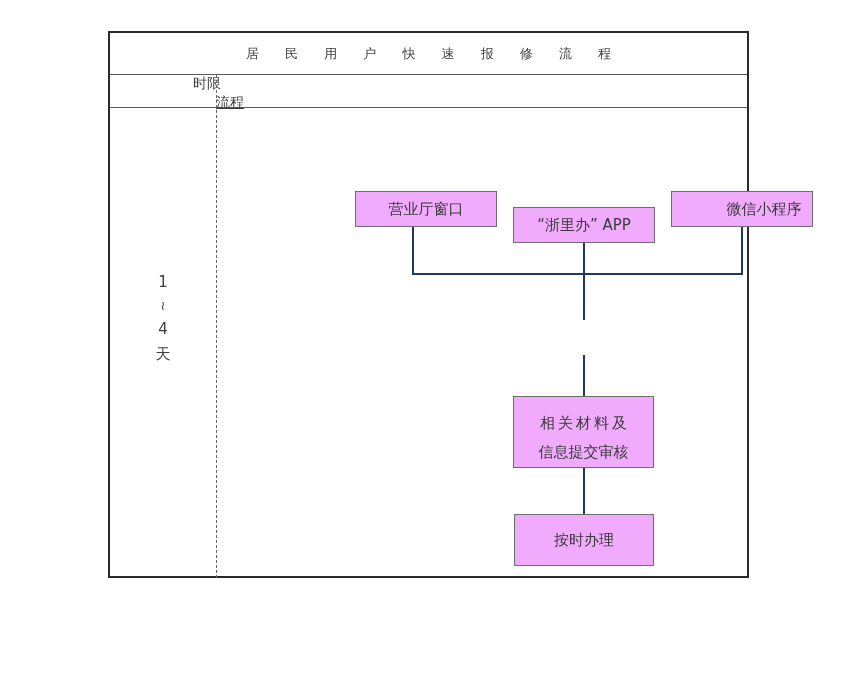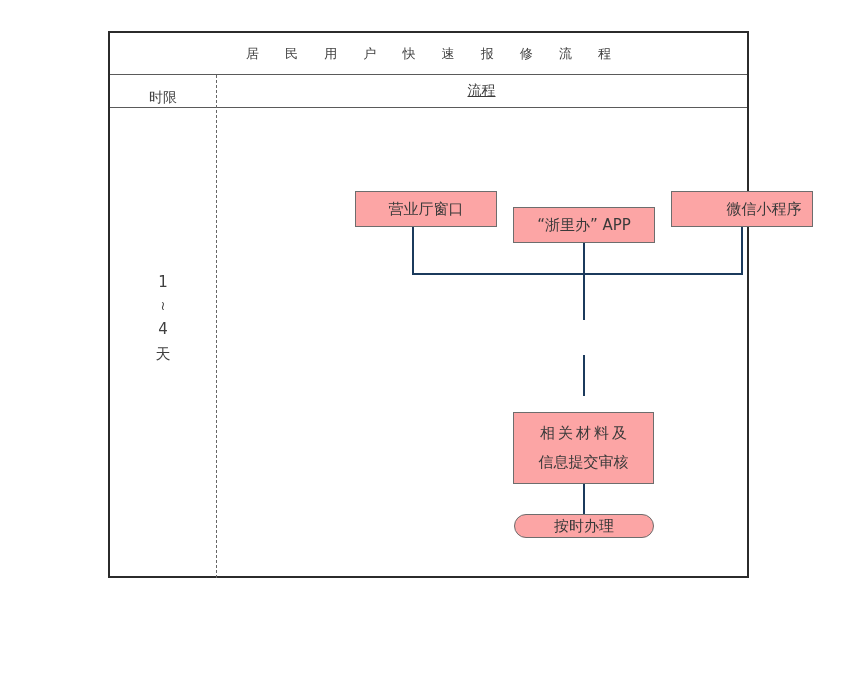--- a/index.html
+++ b/index.html
@@ -59,32 +59,32 @@
     border-bottom: 1px solid #5a5a5a;
     box-sizing: border-box;
   }
   #header-limit-cell {
     position: absolute;
     left: 0;
     top: 0;
     width: 106px;
     height: 100%;
     display: flex;
-    align-items: flex-end;
-    justify-content: center;
+    align-items: flex-start;
+    justify-content: center;
+    padding-left: 44px;
   }
   #header-flow-cell {
     position: absolute;
     left: 106px;
-    top: 0;
+    top: 12px;
     right: 0;
     height: 100%;
     display: flex;
     align-items: center;
-    justify-content: center;
     text-decoration: underline;
   }
   .header-label {
     font-size: 14px;
     color: #3f3f3f;
     white-space: nowrap;
   }
 
   
   #column-divider {
@@ -136,21 +136,21 @@
     left: 0;
     top: 0;
     width: 533px;
     height: 470px;
   }
 
   
   .flow-node {
     position: absolute;
     border: 1px solid #6d6d6d;
-    background: #fca5a5;
+    background: #f0abfc;
     box-sizing: border-box;
     display: flex;
     flex-direction: column;
     align-items: center;
     justify-content: center;
     font-size: 15px;
     color: #3a3a3a;
     white-space: nowrap;
     z-index: 2;
   }
@@ -175,31 +175,31 @@
     padding-left: 44px;
   }
   #node-accept-application {
     left: 297px;
     top: 212px;
     width: 141px;
     height: 35px;
   }
   #node-submit-materials {
     left: 297px;
-    top: 304px;
+    top: 288px;
     width: 141px;
     height: 72px;
     line-height: 29px;
+    justify-content: flex-end;
   }
   #node-on-time-handling {
     left: 298px;
     top: 406px;
     width: 140px;
-    height: 24px;
-    border-radius: 14px;
+    height: 52px;
   }
   .node-line-spaced {
     letter-spacing: 3px;
     text-indent: 3px;
   }
 </style>
 </head>
 <body>
 
 <div id="chart-frame">

